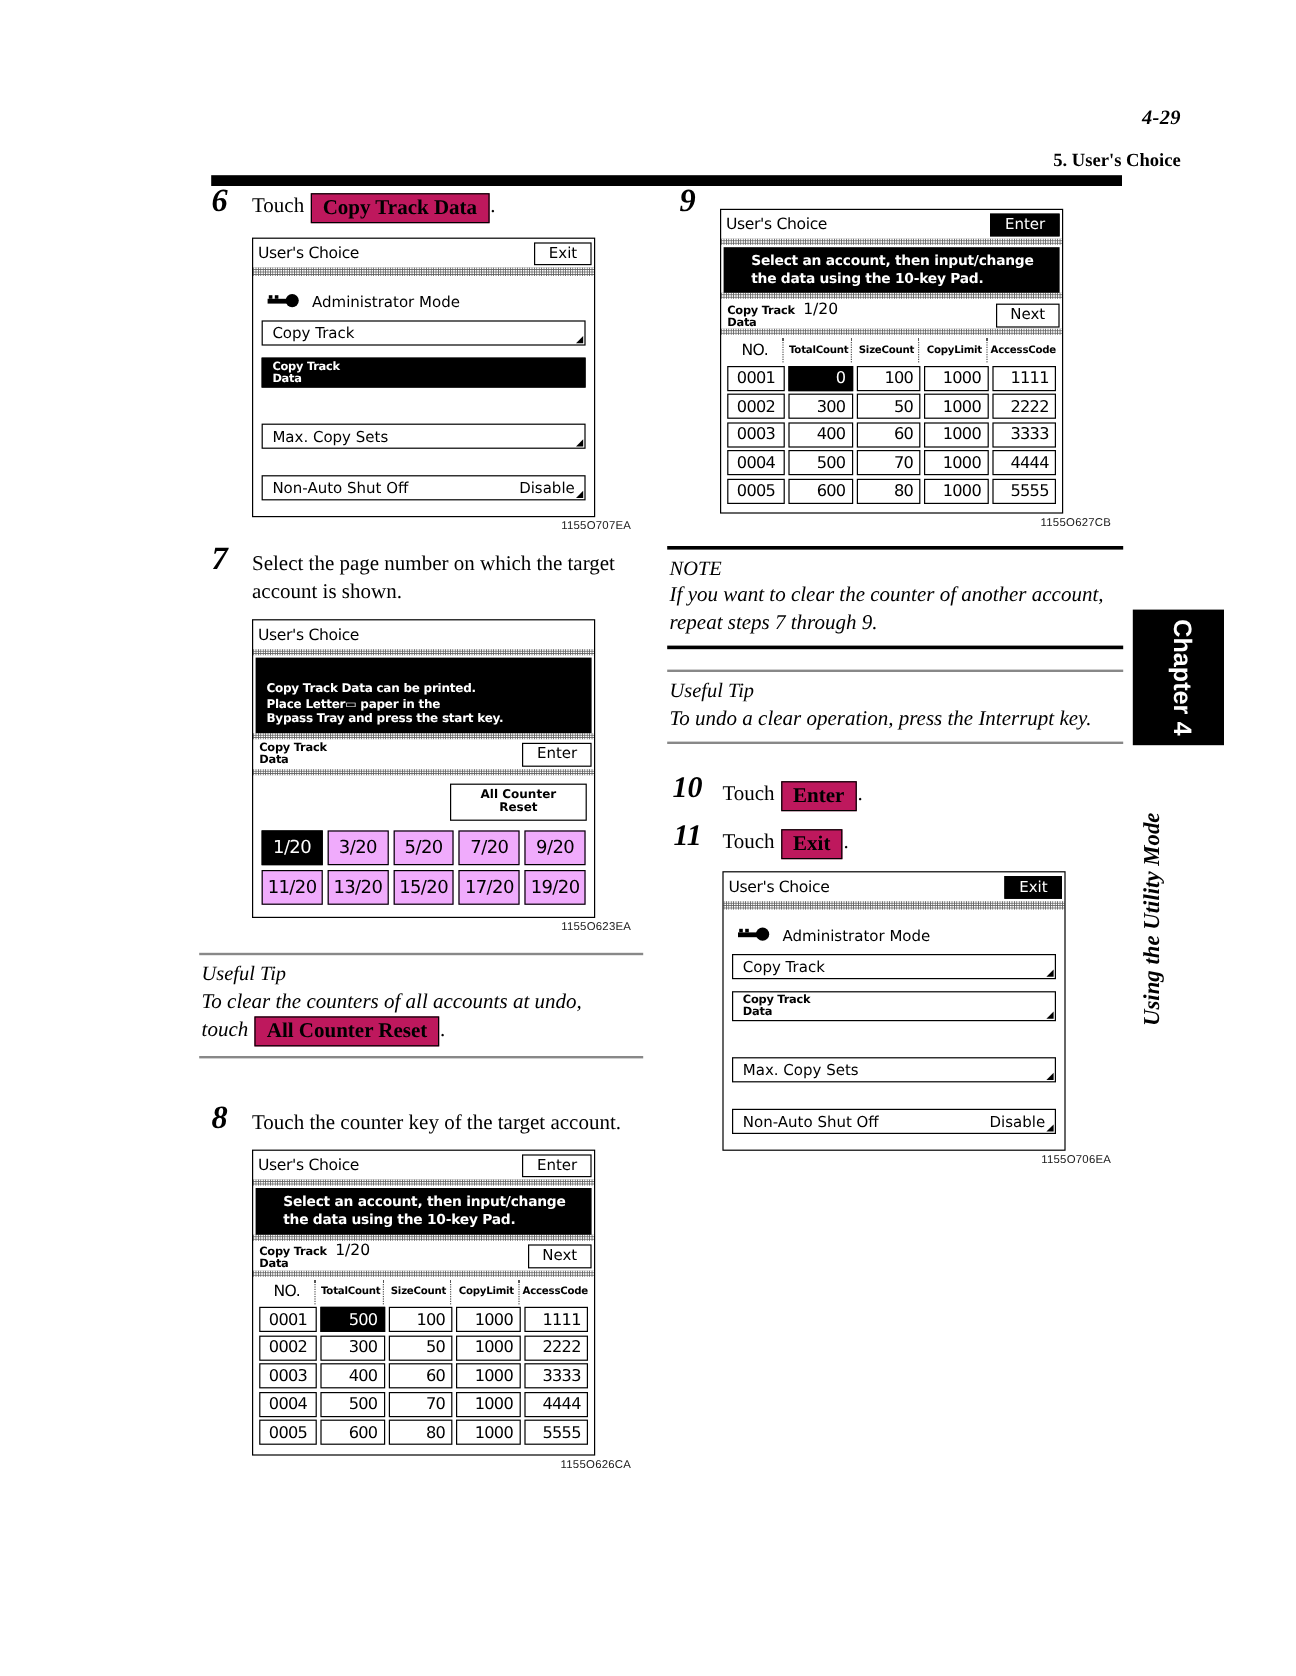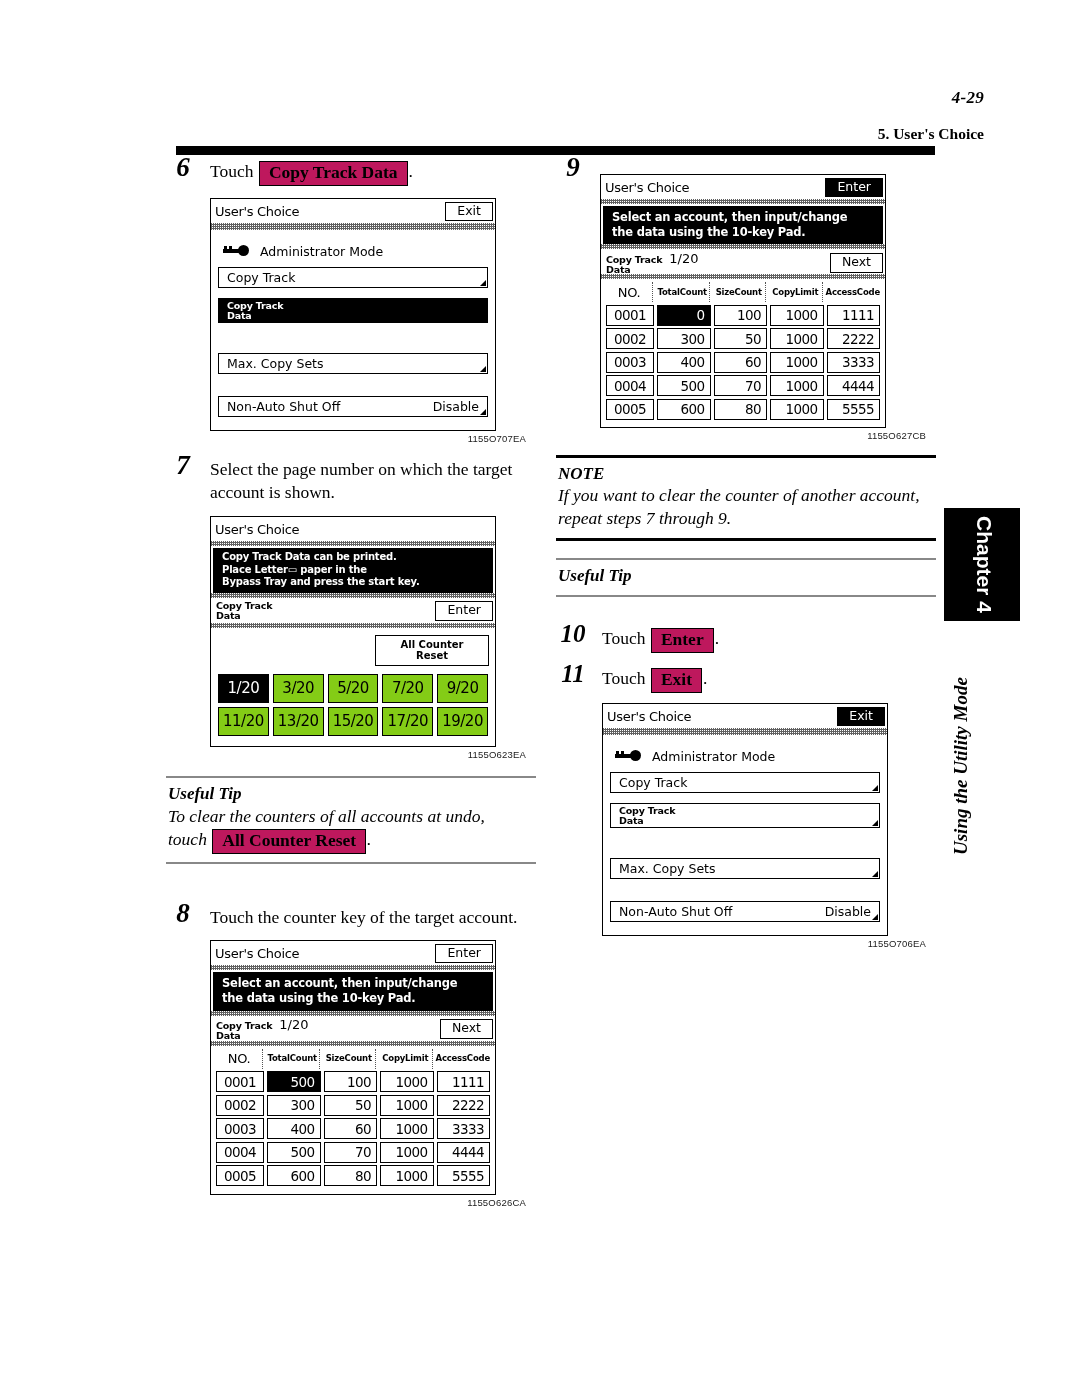--- a/index.html
+++ b/index.html
@@ -55,21 +55,21 @@
     position:absolute;left:7px;top:-1px;font-style:italic;font-size:12px;
     font-family:"Liberation Serif",serif;
   }
 
   
   .note{position:relative;margin:8px 0 0 0;}
   .rule-top{height:2.4px;background:#000;width:100%;}
   .rule-gray{height:2.4px;background:#888;width:100%;}
   .note-inner{padding:6px 2px 8px 2px;}
   .note-title{
-    font-weight:bold;font-style:italic;font-size:17px;line-height:1.2;
+    font-weight:normal;font-style:italic;font-size:17px;line-height:1.2;
   }
   .note-text{
     font-style:italic;font-size:17.5px;line-height:1.32;
   }
   .note-text .kbtn{font-style:normal;}
 
   
   .fig{position:relative;}
   .lcd{
     position:relative;background:#fff;border:1.7px solid #000;
@@ -137,25 +137,25 @@
   .mrow .twoline{
     font-family:"DejaVu Sans",sans-serif;font-weight:bold;font-size:9.5px;
     line-height:1.05;letter-spacing:-.2px;
   }
   .spacer{height:10px;}
   .spacer.lg{height:22px;}
   .spacer.xl{height:30px;}
 
   
   .banner{
-    background:#000;color:#fff;margin:2px 2px 0 2px;padding:4px 9px 5px 9px;
+    background:#000;color:#fff;margin:2px 2px 0 2px;padding:4px 9px 5px 23px;
     font-family:"DejaVu Sans",sans-serif;font-weight:bold;font-size:11.5px;
     line-height:1.28;letter-spacing:-.2px;
   }
-  .banner.small{font-size:10px;line-height:1.25;padding:3px 9px 4px 9px;}
+  .banner.small{font-size:10px;line-height:1.25;padding:21px 9px 4px 9px;}
 
   
   .subhdr{
     display:flex;align-items:center;justify-content:space-between;
     padding:2px 2px 0 5px;height:23px;
   }
   .subhdr-left{display:flex;align-items:baseline;gap:7px;}
   .sublabel{
     font-family:"DejaVu Sans",sans-serif;font-weight:bold;font-size:9.5px;
     line-height:1.05;letter-spacing:-.2px;
@@ -167,21 +167,21 @@
   .acr{
     border:1.5px solid #000;background:#fff;padding:3px 10px 4px 10px;
     font-family:"DejaVu Sans",sans-serif;font-weight:bold;font-size:10px;
     line-height:1.12;text-align:center;position:relative;min-width:92px;
   }
 
   
   .pgrid{padding:8px 7px 6px 7px;}
   .pgrow{display:flex;gap:4px;margin-bottom:4px;}
   .pcell{
-    flex:1;border:1.5px solid #000;background:#84cc16;height:27px;
+    flex:1;border:1.5px solid #000;background:#f0abfc;height:27px;
     display:flex;align-items:center;justify-content:center;
     font-family:"DejaVu Sans",sans-serif;font-size:15px;letter-spacing:-.5px;
   }
   .pcell.inv{background:#000;color:#fff;}
 
   
   .tbl{padding:3px 5px 5px 5px;}
   .trow{display:flex;gap:3px;margin-bottom:2.5px;}
   .tcell{
     border:1.5px solid #000;background:#fff;height:19px;
@@ -551,20 +551,21 @@
         <div class="note-title">NOTE</div>
         <div class="note-text">If you want to clear the counter of another account, repeat steps 7 through 9.</div>
       </div>
       <div class="rule-top"></div>
     </div>
 
     <div class="note" style="margin-top:17px;">
       <div class="rule-gray"></div>
       <div class="note-inner">
         <div class="note-title">Useful Tip</div>
+        <div class="note-text">To undo a clear operation, press the Interrupt key.</div>
       </div>
       <div class="rule-gray"></div>
     </div>
 
     <div class="step two" style="margin-top:30px;">
       <div class="step-num two">10</div>
       <div class="step-body two">
         <span>Touch</span>
         <span class="kbtn">Enter</span><span>.</span>
       </div>

